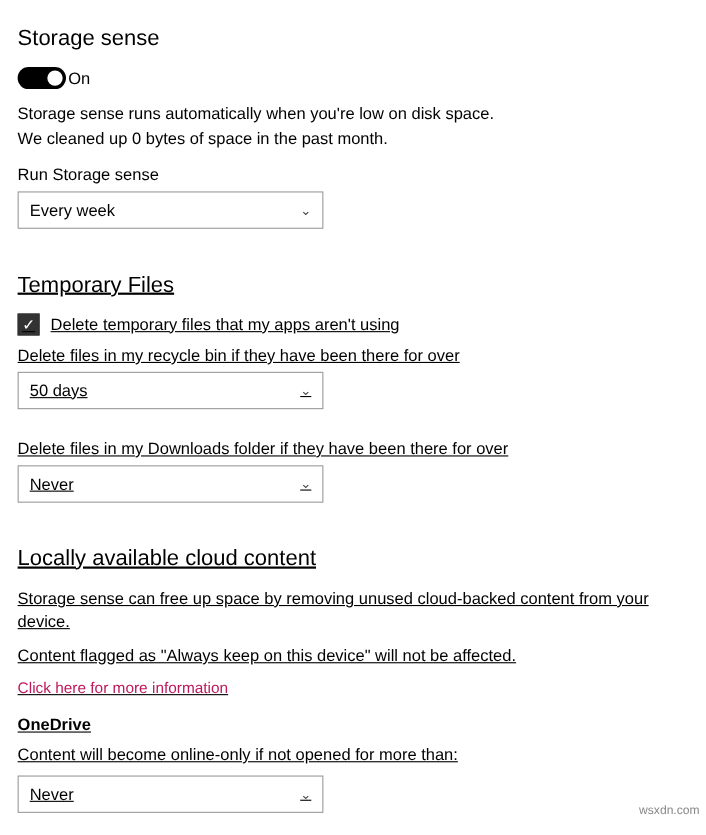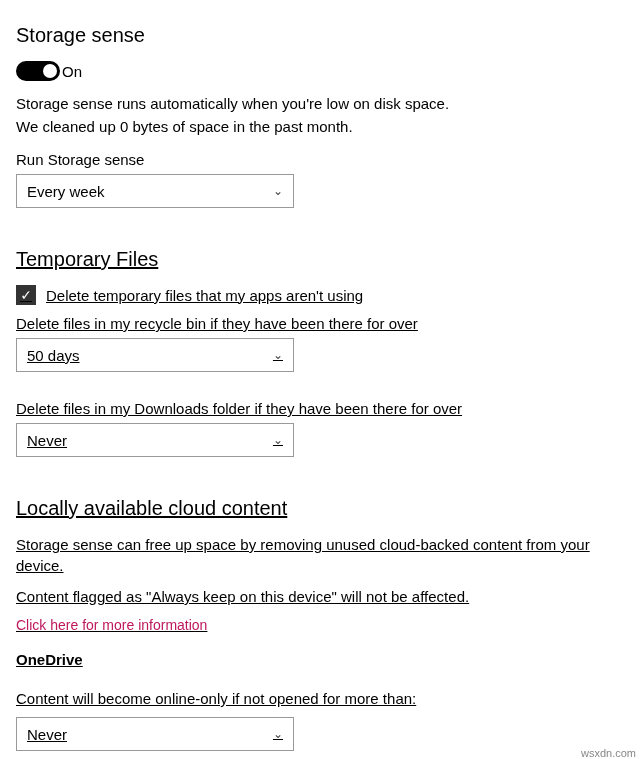--- a/index.html
+++ b/index.html
@@ -103,25 +103,25 @@
     .link {
       color: #be185d;
       font-size: 14px;
       margin-top: 10px;
       cursor: pointer;
     }
     .subheader {
       font-size: 15px;
       font-weight: 600;
       margin-top: 18px;
-      margin-bottom: 20px;
+      margin-bottom: 8px;
     }
     .watermark {
       position: fixed;
-      bottom: 0;
+      bottom: 16px;
       right: 6px;
       font-size: 11px;
       color: #888;
     }
   </style>
 </head>
 <body>
 
 <div class="section">
   <h2 class="section-title">Storage sense</h2>

